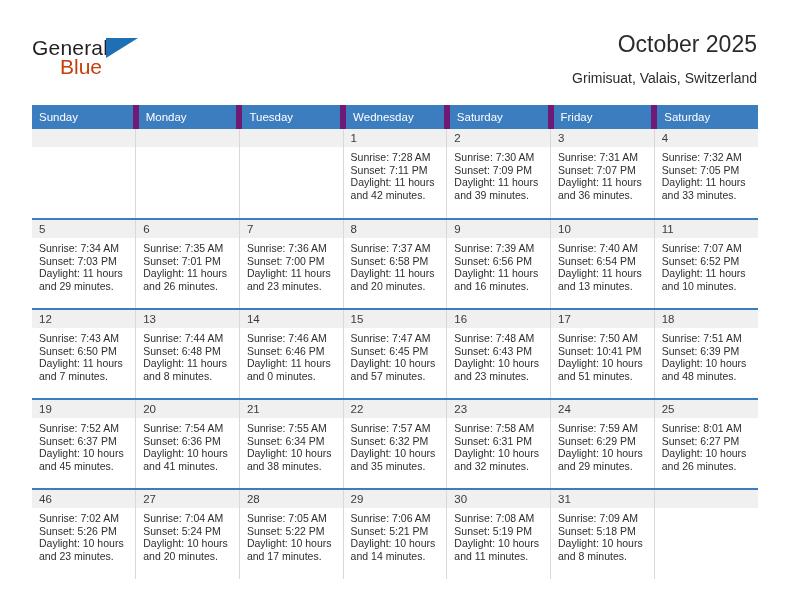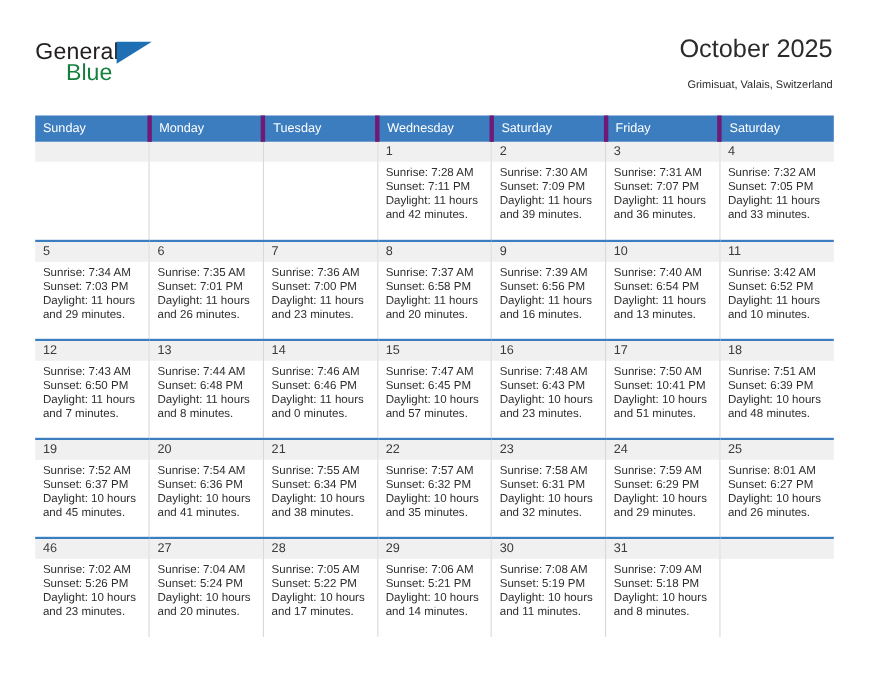--- a/index.html
+++ b/index.html
@@ -53,39 +53,39 @@
     width: 0;
     height: 0;
     border-left: 32px solid #1f6fb4;
     border-bottom: 20px solid transparent;
   }
   .brand-blue {
     position: absolute;
     left: 28px;
     top: 19px;
     font-size: 21px;
-    color: #15803d;
+    color: #c2410c;
     font-family: "Liberation Sans", sans-serif;
   }
 
   .title-block {
     position: absolute;
     right: 0;
     top: 0;
     text-align: right;
   }
   .cal-title {
     font-size: 23px;
     color: #2b2b2b;
     line-height: 32px;
     white-space: nowrap;
     font-weight: normal;
   }
   .cal-subtitle {
-    font-size: 10px;
+    font-size: 14px;
     color: #2b2b2b;
     line-height: 20px;
     margin-top: 8px;
     white-space: nowrap;
   }
 
   
   .calendar {
     position: absolute;
     left: 32px;
@@ -96,21 +96,21 @@
   }
   .calendar th {
     background: #3c7dbf;
     color: #ffffff;
     font-size: 11.5px;
     font-weight: normal;
     text-align: left;
     padding: 6px 0 6px 7px;
     height: 19px;
     box-sizing: border-box;
-    border-right: 4px solid #701a75;
+    border-right: 6px solid #701a75;
   }
   .calendar td {
     vertical-align: top;
     padding: 0;
     height: 90px;
     border-top: 2px solid #3c7dbf;
     border-right: 1px solid #d9d9d9;
     background: #ffffff;
     box-sizing: border-box;
   }
@@ -303,21 +303,21 @@
                 <div>Sunset: 6:54 PM</div>
                 <div>Daylight: 11 hours</div>
                 <div>and 13 minutes.</div>
               </div>
             </div>
           </td>
           <td>
             <div class="cell-inner">
               <div class="daynum">11</div>
               <div class="cell-body">
-                <div>Sunrise: 3:42 AM</div>
+                <div>Sunrise: 7:07 AM</div>
                 <div>Sunset: 6:52 PM</div>
                 <div>Daylight: 11 hours</div>
                 <div>and 10 minutes.</div>
               </div>
             </div>
           </td>
         </tr>
         <tr>
           <td>
             <div class="cell-inner">

